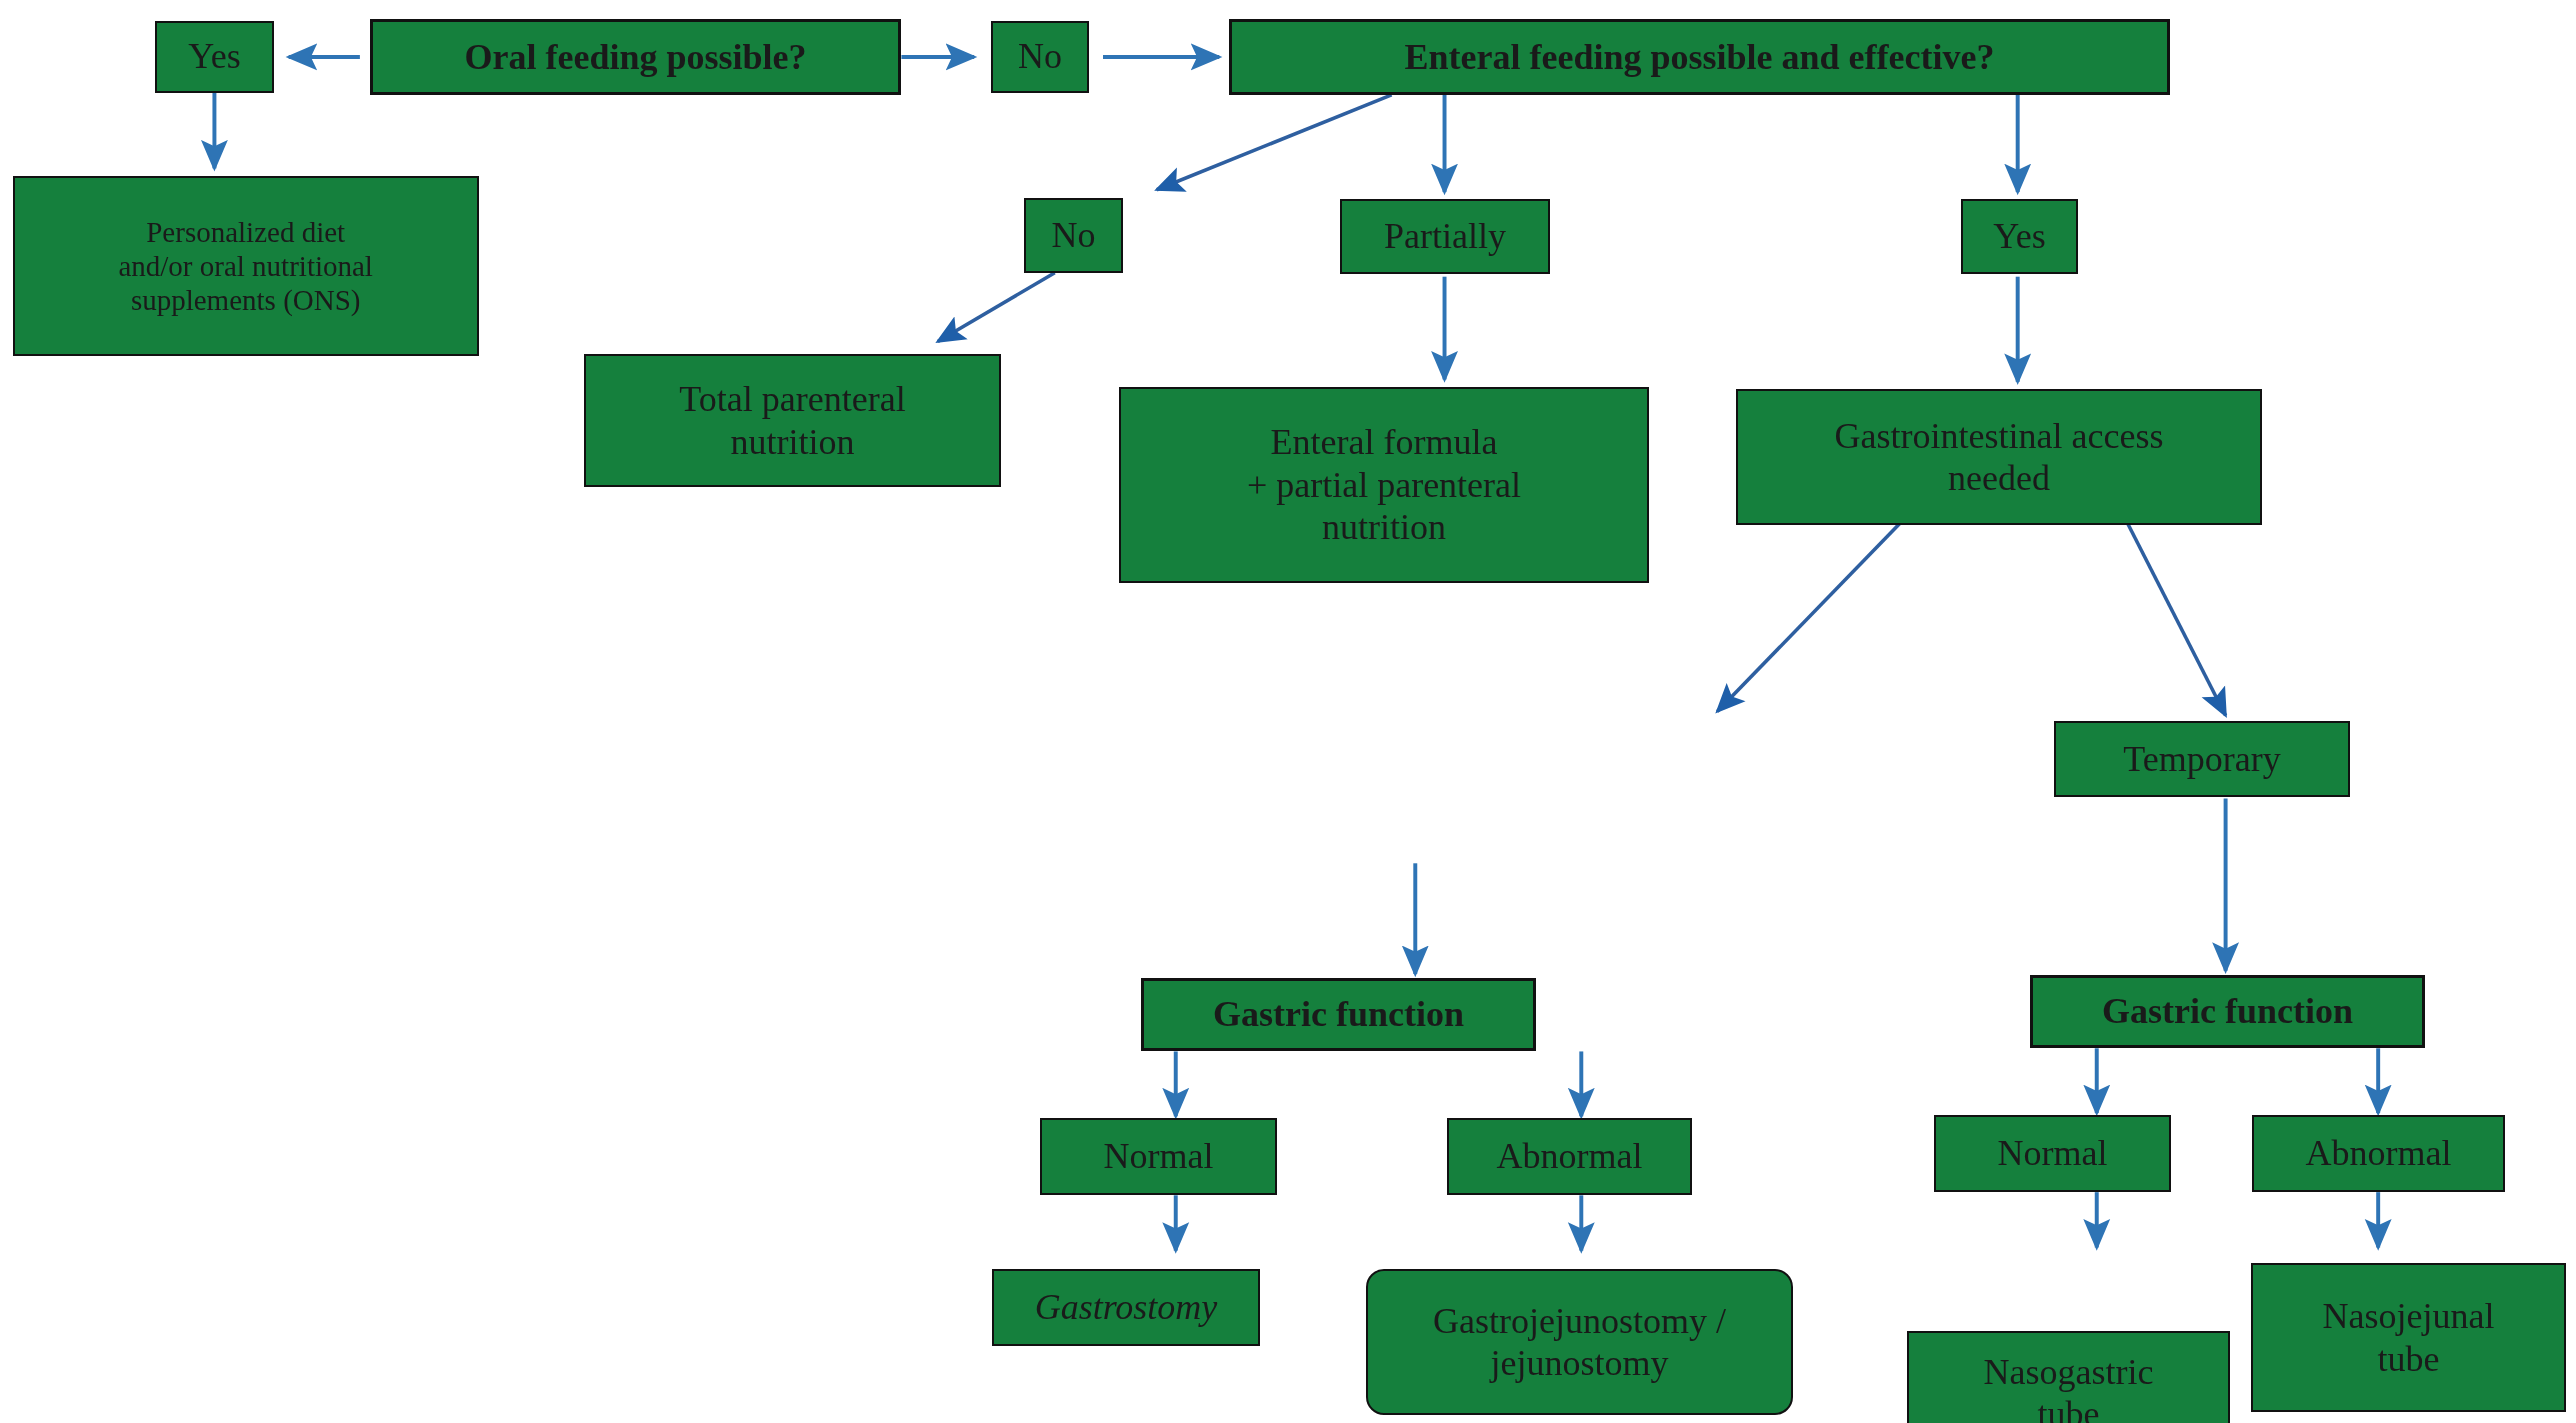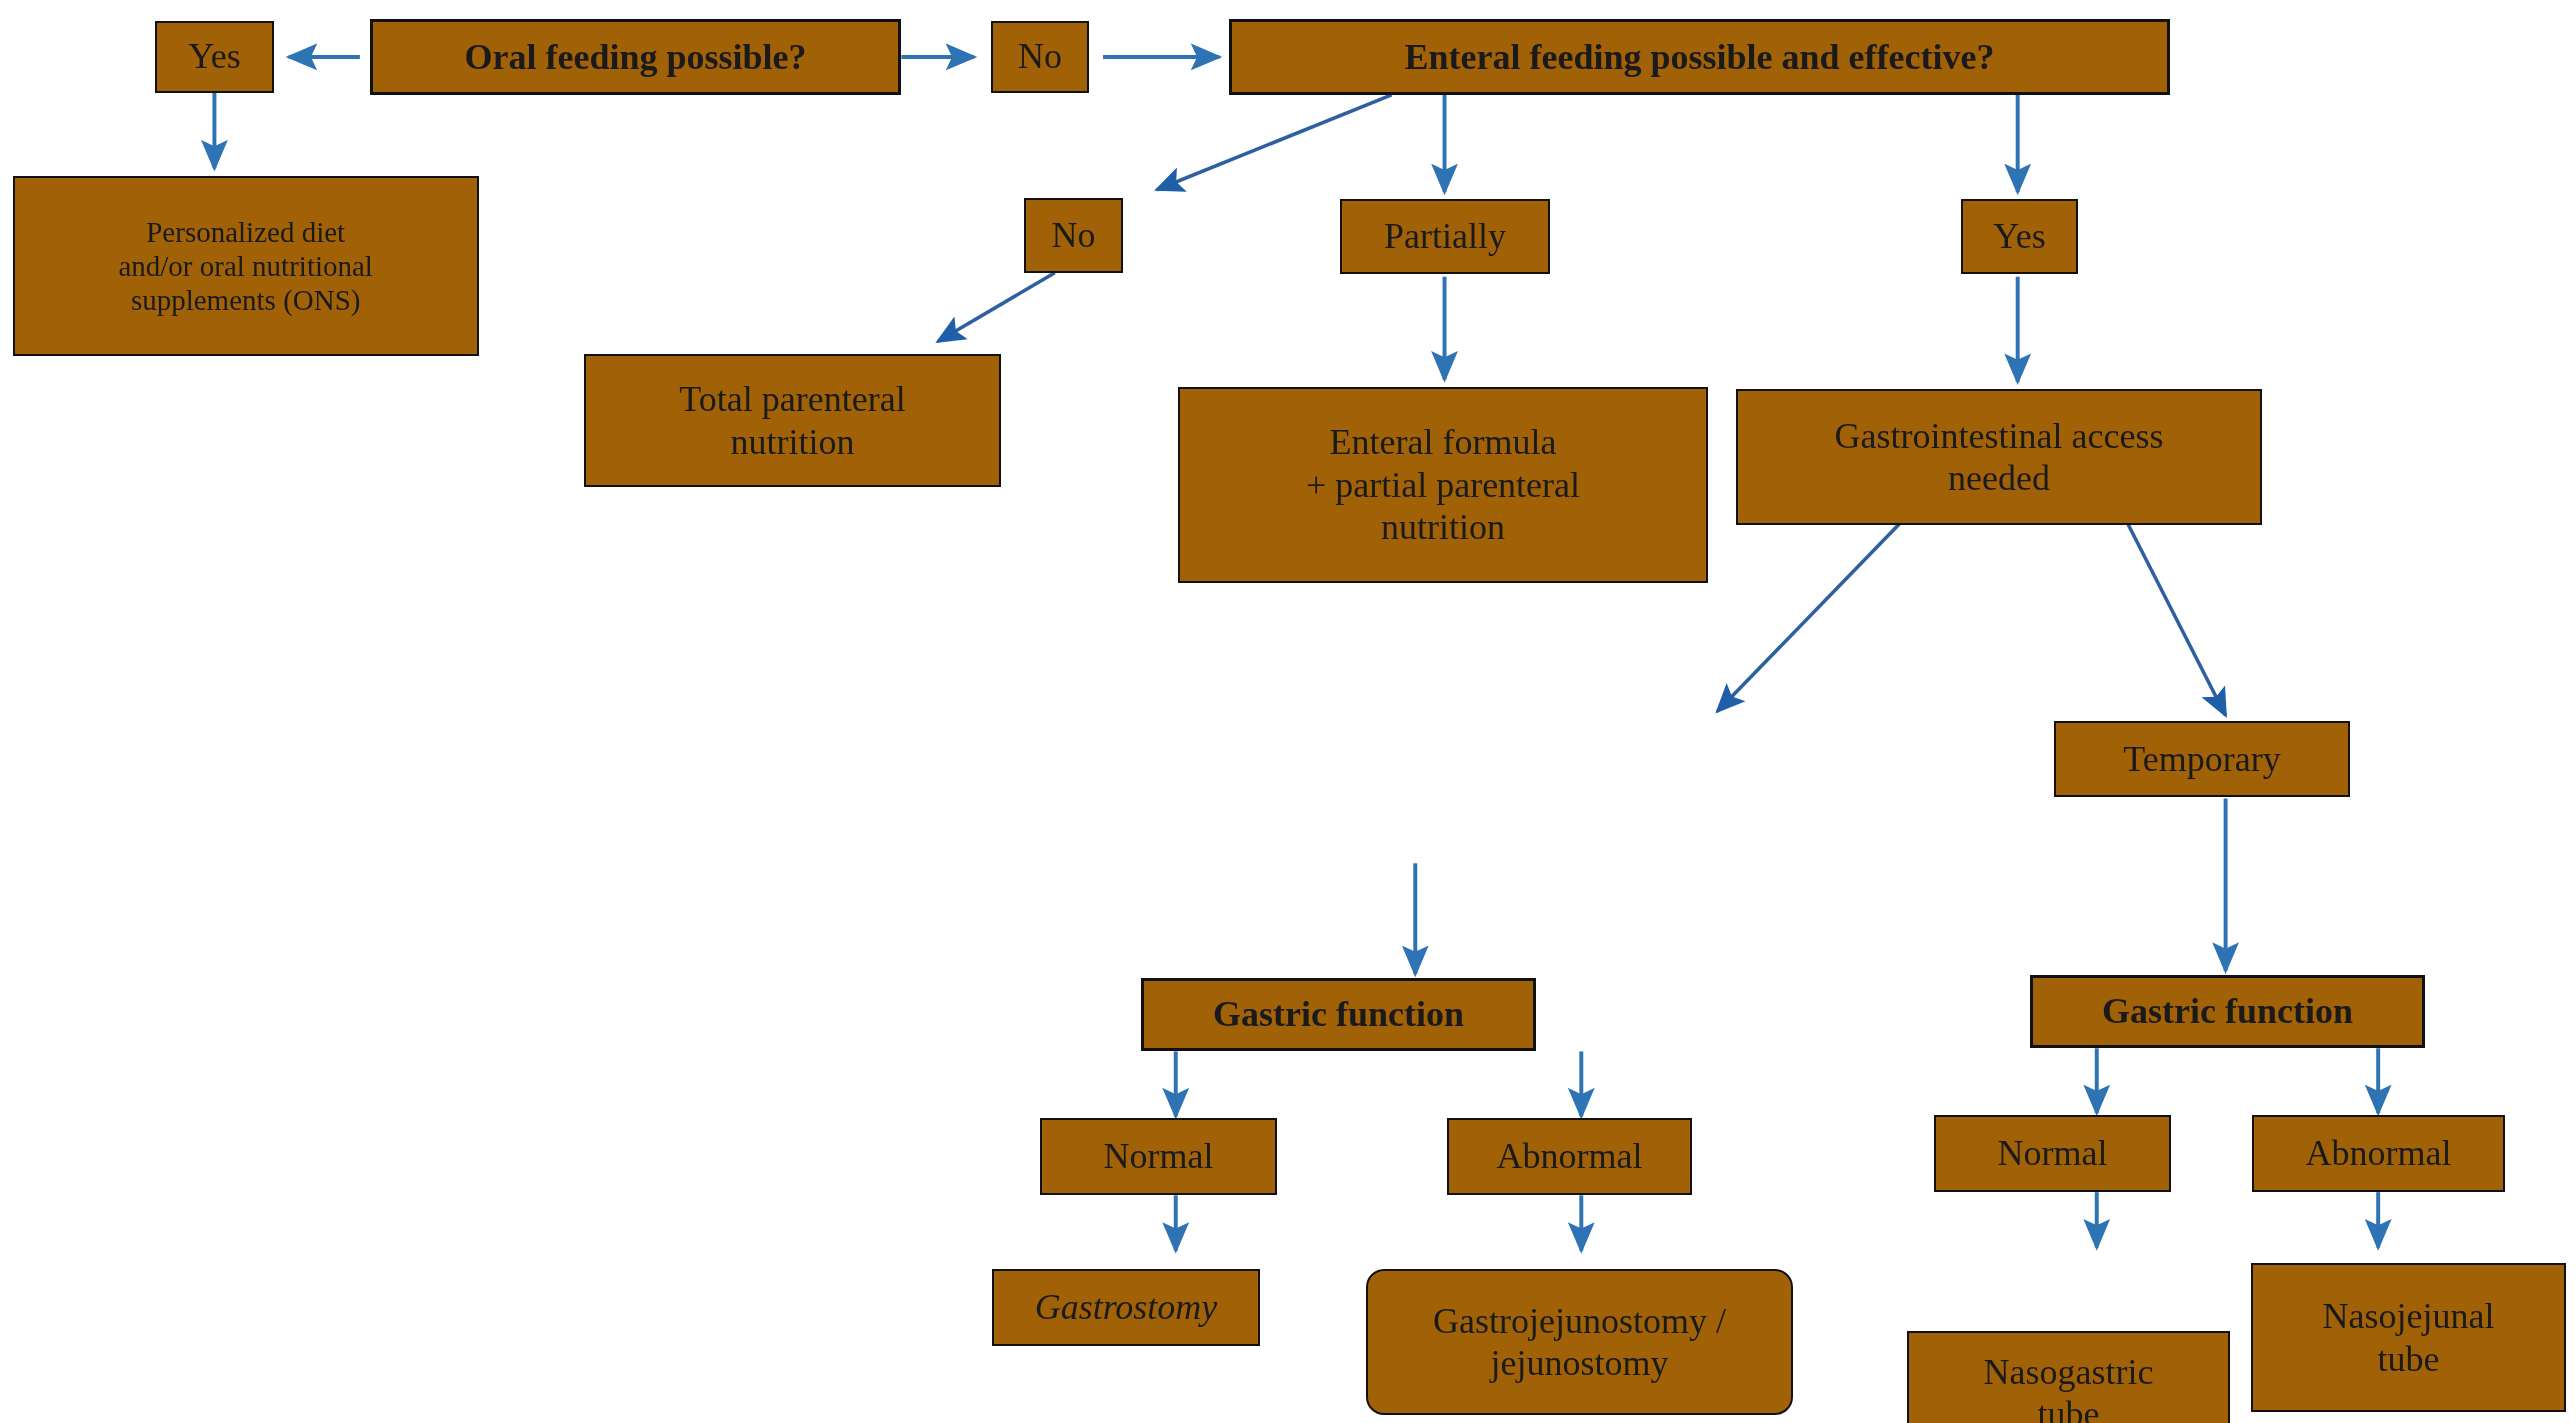--- a/index.html
+++ b/index.html
@@ -12,21 +12,21 @@
     width: 2576px;
     height: 1423px;
     background: #ffffff;
     font-family: "Liberation Serif", "DejaVu Serif", serif;
     overflow: hidden;
   }
   .node {
     position: absolute;
     box-sizing: border-box;
     border: 2.4px solid #111111;
-    background: #a16207;
+    background: #15803d;
     display: flex;
     align-items: center;
     justify-content: center;
     text-align: center;
     color: #1a1a1a;
     font-size: 36px;
     line-height: 1.18;
     padding: 3.2px 8px;
     white-space: pre-line;
   }
@@ -120,21 +120,21 @@
 
   <div class="node thin" style="left:1024px; top:198px; width:99px; height:75px;">No</div>
 
   <div class="node thin" style="left:1340px; top:199px; width:210px; height:75px;">Partially</div>
 
   <div class="node thin" style="left:1961px; top:199px; width:117px; height:75px;">Yes</div>
 
   <div class="node thin" style="left:584px; top:354px; width:417px; height:133px;">Total parenteral
 nutrition</div>
 
-  <div class="node thin" style="left:1178px; top:387px; width:530px; height:196px;">Enteral formula
+  <div class="node thin" style="left:1119px; top:387px; width:530px; height:196px;">Enteral formula
 + partial parenteral
 nutrition</div>
 
   <div class="node thin" style="left:1736px; top:389px; width:526px; height:136px;">Gastrointestinal access
 needed</div>
 
 
   <div class="node thin" style="left:2054px; top:721px; width:296px; height:76px;">Temporary</div>
 
   <div class="node bold" style="left:1141px; top:978px; width:395px; height:73px;">Gastric function</div>

